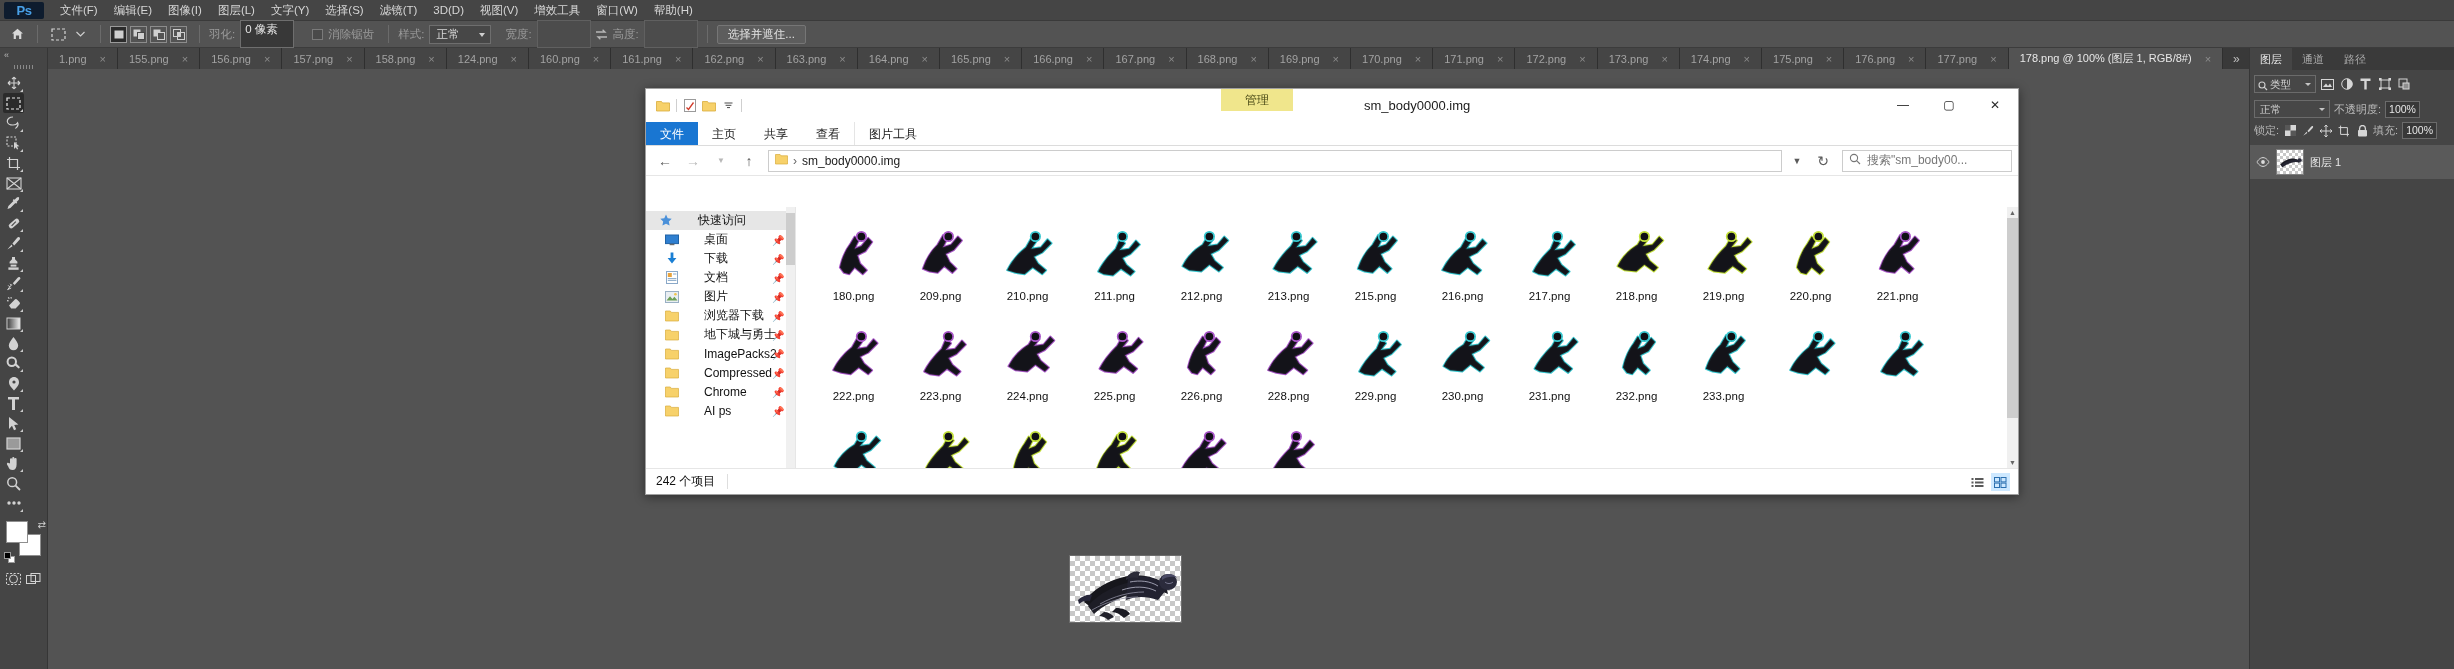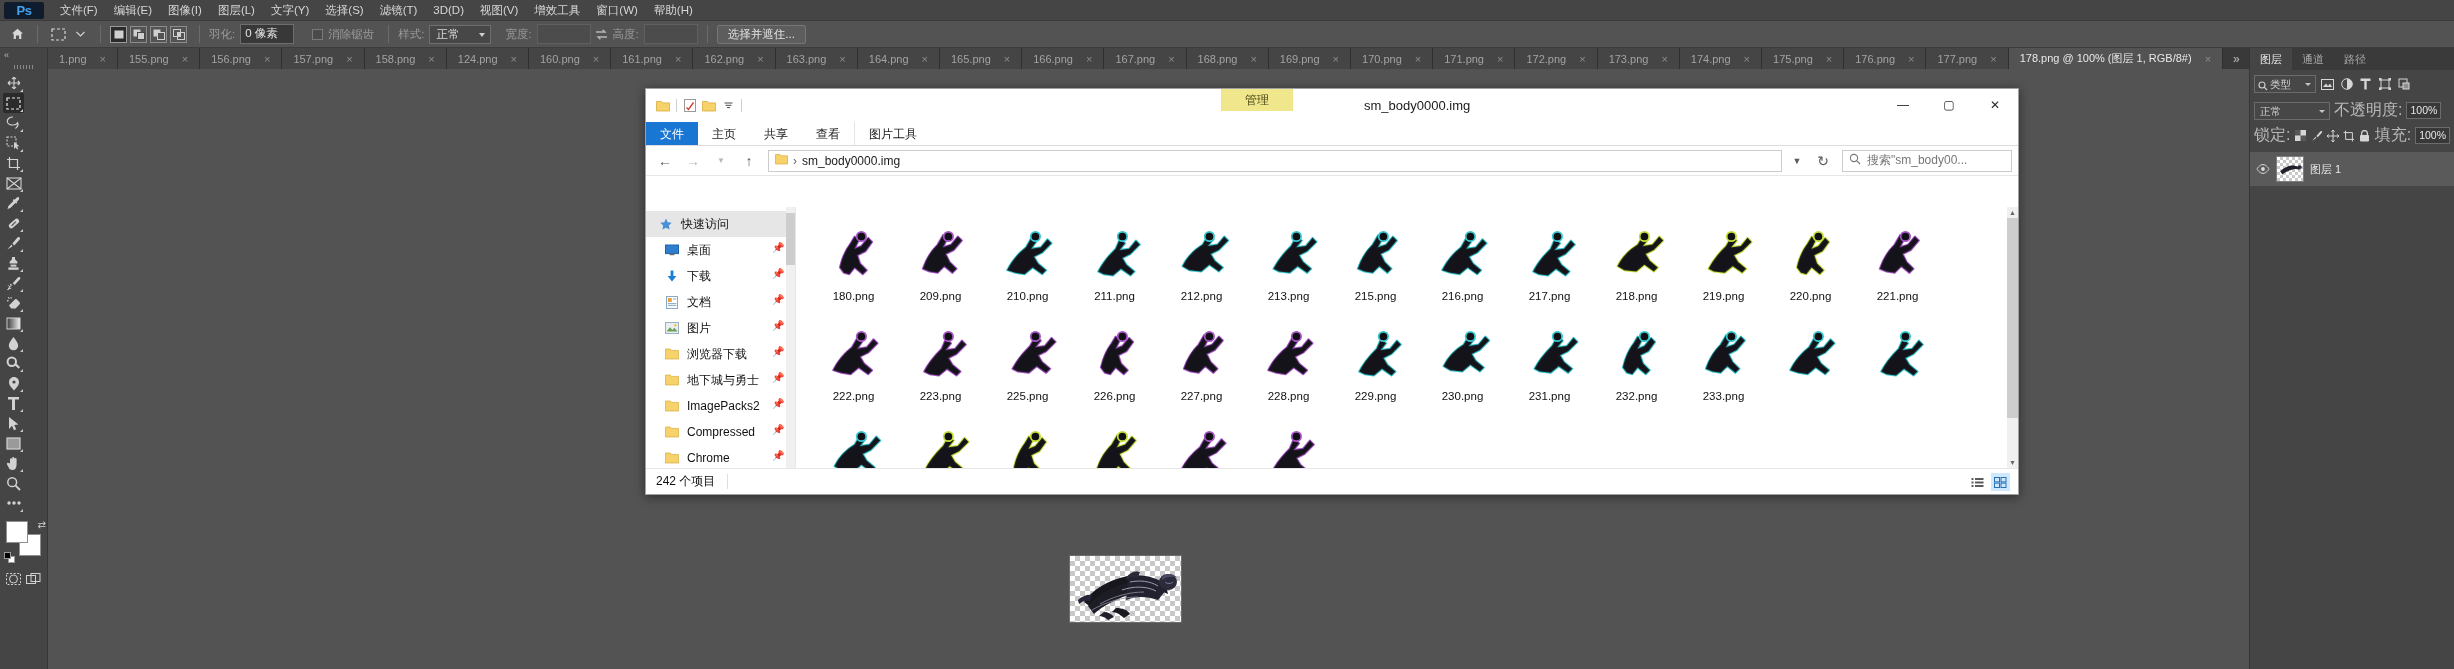--- a/index.html
+++ b/index.html
@@ -21,21 +21,21 @@
 
   
   #optionsbar{ position:absolute; left:0; top:21px; width:2454px; height:27px;
     background:#535353; display:flex; align-items:center; padding-left:6px;
     border-bottom:1px solid #3c3c3c; gap:0px; }
   .opt-sep{ width:1px; height:18px; background:#6b6b6b; margin:0 9px; }
   .opt-icon{ width:22px; height:20px; display:flex; align-items:center;
     justify-content:center; color:#cfcfcf; }
   .opt-label{ color:#9a9a9a; font-size:11.5px; margin-right:5px; white-space:nowrap; }
   .opt-field{ background:#383838; border:1px solid #6e6e6e; color:#e4e4e4;
-    font-size:11.5px; height:20px; line-height:16px; padding:0 4px; min-width:54px; }
+    font-size:11.5px; height:28px; line-height:16px; padding:0 4px; min-width:54px; }
   .opt-field.dim{ background:#4c4c4c; border-color:#606060; color:#8d8d8d; }
   .opt-select{ background:#474747; border:1px solid #6e6e6e; color:#d8d8d8;
     font-size:11.5px; height:19px; line-height:17px; padding:0 16px 0 6px;
     position:relative; min-width:62px; }
   .opt-select::after{ content:""; position:absolute; right:5px; top:7px;
     border-left:3.5px solid transparent; border-right:3.5px solid transparent;
     border-top:4px solid #cfcfcf; }
   .opt-btn{ background:#5d5d5d; border:1px solid #767676; color:#e2e2e2;
     font-size:11.5px; height:19px; line-height:17px; padding:0 10px; border-radius:2px;}
   .mq-mode{ width:17px; height:17px; border:1px solid #8c8c8c; margin-right:3px;
@@ -119,21 +119,21 @@
     border-top:3.5px solid #c5c5c5; }
   .filter-ico{ width:15px; height:15px; display:flex; align-items:center;
     justify-content:center; color:#d6d6d6; }
   #blend-row,#lock-row{ display:flex; align-items:center; gap:4px; padding:2px 4px; }
   #blend-select{ width:76px; height:18px; background:#474747;
     border:1px solid #6b6b6b; color:#d0d0d0; font-size:10.5px; line-height:16px;
     padding-left:5px; position:relative; }
   #blend-select .cv{ position:absolute; right:4px; top:7px;
     border-left:3px solid transparent; border-right:3px solid transparent;
     border-top:3.5px solid #c5c5c5; }
-  .small-lbl{ color:#b9b9b9; font-size:16px; white-space:nowrap; }
+  .small-lbl{ color:#b9b9b9; font-size:11px; white-space:nowrap; }
   .val-box{ background:#383838; border:1px solid #6b6b6b; color:#e6e6e6;
     font-size:10.5px; height:17px; line-height:15px; padding:0 3px; }
   .lock-ico{ width:14px; height:14px; display:flex; align-items:center;
     justify-content:center; color:#d4d4d4; }
   #layer-row{ display:flex; align-items:center; gap:6px; height:34px;
     background:#5a5a5a; margin-top:4px; padding-left:6px; }
   #layer-thumb{ width:28px; height:26px; border:1px solid #7d7d7d;
     background-image:
       linear-gradient(45deg,#c8c8c8 25%,transparent 25%,transparent 75%,#c8c8c8 75%),
       linear-gradient(45deg,#c8c8c8 25%,transparent 25%,transparent 75%,#c8c8c8 75%);
@@ -173,21 +173,21 @@
     display:flex; align-items:center; gap:5px; padding:0 6px; margin-left:4px;
     font-size:12px; color:#1b1b1b; }
   #addr-tools{ display:flex; align-items:center; }
   #search{ width:170px; height:22px; border:1px solid #cccccc; background:#fff;
     display:flex; align-items:center; gap:6px; padding:0 6px; margin-left:4px;
     font-size:12px; color:#777; }
   #ex-body{ position:absolute; left:0; top:118px; right:0; bottom:26px;
     display:flex; }
   #ex-side{ width:150px; border-right:1px solid #e6e6e6; padding-top:4px;
     overflow:hidden; position:relative; }
-  .side-item{ height:26px; display:flex; align-items:center; gap:7px;
+  .side-item{ height:19px; display:flex; align-items:center; gap:24px;
     font-size:12px; color:#111; padding-left:18px; position:relative; }
   .side-item.header{ background:#e6e6e6; padding-left:12px; }
   .side-ico{ width:16px; height:15px; display:flex; align-items:center;
     justify-content:center; }
   .pin{ position:absolute; right:10px; top:5px; color:#9b9b9b; font-size:10px; }
   #side-scroll{ position:absolute; right:0; top:0; width:9px; bottom:0;
     background:#f0f0f0; }
   #side-thumb{ position:absolute; right:0; top:6px; width:9px; height:52px;
     background:#cdcdcd; }
   #ex-main{ flex:1; position:relative; overflow:hidden; }
@@ -1102,51 +1102,51 @@
                   <circle cx="62" cy="16" r="7" fill="#0f0f14" stroke="#a855c8" stroke-width="2.6"></circle>
                 </g>
               </svg>
             </div>
             <div class="file-label">223.png</div>
           </div>
           <div class="file-cell">
             <div class="file-thumb">
               <svg width="74" height="72" viewBox="0 0 110 90">
                 <g transform="translate(4,6)">
+                  <path d="M22 60 C30 44 42 34 52 28 L60 14 L68 20 L60 30 L74 28 L84 16 L90 22 L76 36 L64 42 L70 52 L82 62 L76 68 L62 58 L50 68 L32 66 Z" fill="#0f0f14" stroke="#a855c8" stroke-width="3" stroke-linejoin="round"></path>
+                  <path d="M22 60 C30 44 42 34 52 28 L60 14 L68 20 L60 30 L74 28 L84 16 L90 22 L76 36 L64 42 L70 52 L82 62 L76 68 L62 58 L50 68 L32 66 Z" fill="#14141a" opacity="0.9"></path>
+                  <circle cx="62" cy="16" r="7" fill="#0f0f14" stroke="#a855c8" stroke-width="2.6"></circle>
+                </g>
+              </svg>
+            </div>
+            <div class="file-label">224.png</div>
+          </div>
+          <div class="file-cell">
+            <div class="file-thumb">
+              <svg width="74" height="72" viewBox="0 0 110 90">
+                <g transform="translate(4,6)">
                   <path d="M28 64 C36 48 46 38 54 30 L62 16 L70 22 L62 32 L76 30 L86 18 L92 24 L78 38 L66 44 L72 54 L84 64 L78 70 L64 60 L52 70 L36 68 Z" fill="#0f0f14" stroke="#a855c8" stroke-width="3" stroke-linejoin="round"></path>
                   <path d="M28 64 C36 48 46 38 54 30 L62 16 L70 22 L62 32 L76 30 L86 18 L92 24 L78 38 L66 44 L72 54 L84 64 L78 70 L64 60 L52 70 L36 68 Z" fill="#14141a" opacity="0.9"></path>
                   <circle cx="62" cy="16" r="7" fill="#0f0f14" stroke="#a855c8" stroke-width="2.6"></circle>
                 </g>
               </svg>
             </div>
             <div class="file-label">225.png</div>
           </div>
           <div class="file-cell">
             <div class="file-thumb">
               <svg width="74" height="72" viewBox="0 0 110 90">
                 <g transform="translate(4,6)">
                   <path d="M30 62 C34 44 40 34 46 26 L52 16 L58 22 L52 34 L62 30 L72 18 L78 24 L68 38 L56 44 L60 56 L70 66 L64 72 L52 62 L44 72 L36 70 Z" fill="#0f0f14" stroke="#a855c8" stroke-width="3" stroke-linejoin="round"></path>
                   <path d="M30 62 C34 44 40 34 46 26 L52 16 L58 22 L52 34 L62 30 L72 18 L78 24 L68 38 L56 44 L60 56 L70 66 L64 72 L52 62 L44 72 L36 70 Z" fill="#14141a" opacity="0.9"></path>
                   <circle cx="62" cy="16" r="7" fill="#0f0f14" stroke="#a855c8" stroke-width="2.6"></circle>
                 </g>
               </svg>
             </div>
             <div class="file-label">226.png</div>
-          </div>
-          <div class="file-cell">
-            <div class="file-thumb">
-              <svg width="74" height="72" viewBox="0 0 110 90">
-                <g transform="translate(4,6)">
-                  <path d="M24 64 C30 46 38 36 46 28 L54 14 L60 20 L54 32 L66 28 L76 16 L82 22 L70 36 L58 42 L64 54 L74 64 L68 70 L56 60 L46 70 L34 68 Z" fill="#0f0f14" stroke="#a855c8" stroke-width="3" stroke-linejoin="round"></path>
-                  <path d="M24 64 C30 46 38 36 46 28 L54 14 L60 20 L54 32 L66 28 L76 16 L82 22 L70 36 L58 42 L64 54 L74 64 L68 70 L56 60 L46 70 L34 68 Z" fill="#14141a" opacity="0.9"></path>
-                  <circle cx="62" cy="16" r="7" fill="#0f0f14" stroke="#a855c8" stroke-width="2.6"></circle>
-                </g>
-              </svg>
-            </div>
-            <div class="file-label">227.png</div>
           </div>
           <div class="file-cell">
             <div class="file-thumb">
               <svg width="74" height="72" viewBox="0 0 110 90">
                 <g transform="translate(4,6)">
                   <path d="M20 66 C28 50 38 40 48 32 L56 18 L63 24 L56 34 L70 32 L80 20 L86 26 L72 40 L60 46 L66 56 L78 66 L72 72 L58 62 L46 72 L32 70 Z" fill="#0f0f14" stroke="#a855c8" stroke-width="3" stroke-linejoin="round"></path>
                   <path d="M20 66 C28 50 38 40 48 32 L56 18 L63 24 L56 34 L70 32 L80 20 L86 26 L72 40 L60 46 L66 56 L78 66 L72 72 L58 62 L46 72 L32 70 Z" fill="#14141a" opacity="0.9"></path>
                   <circle cx="62" cy="16" r="7" fill="#0f0f14" stroke="#a855c8" stroke-width="2.6"></circle>
                 </g>
               </svg>

